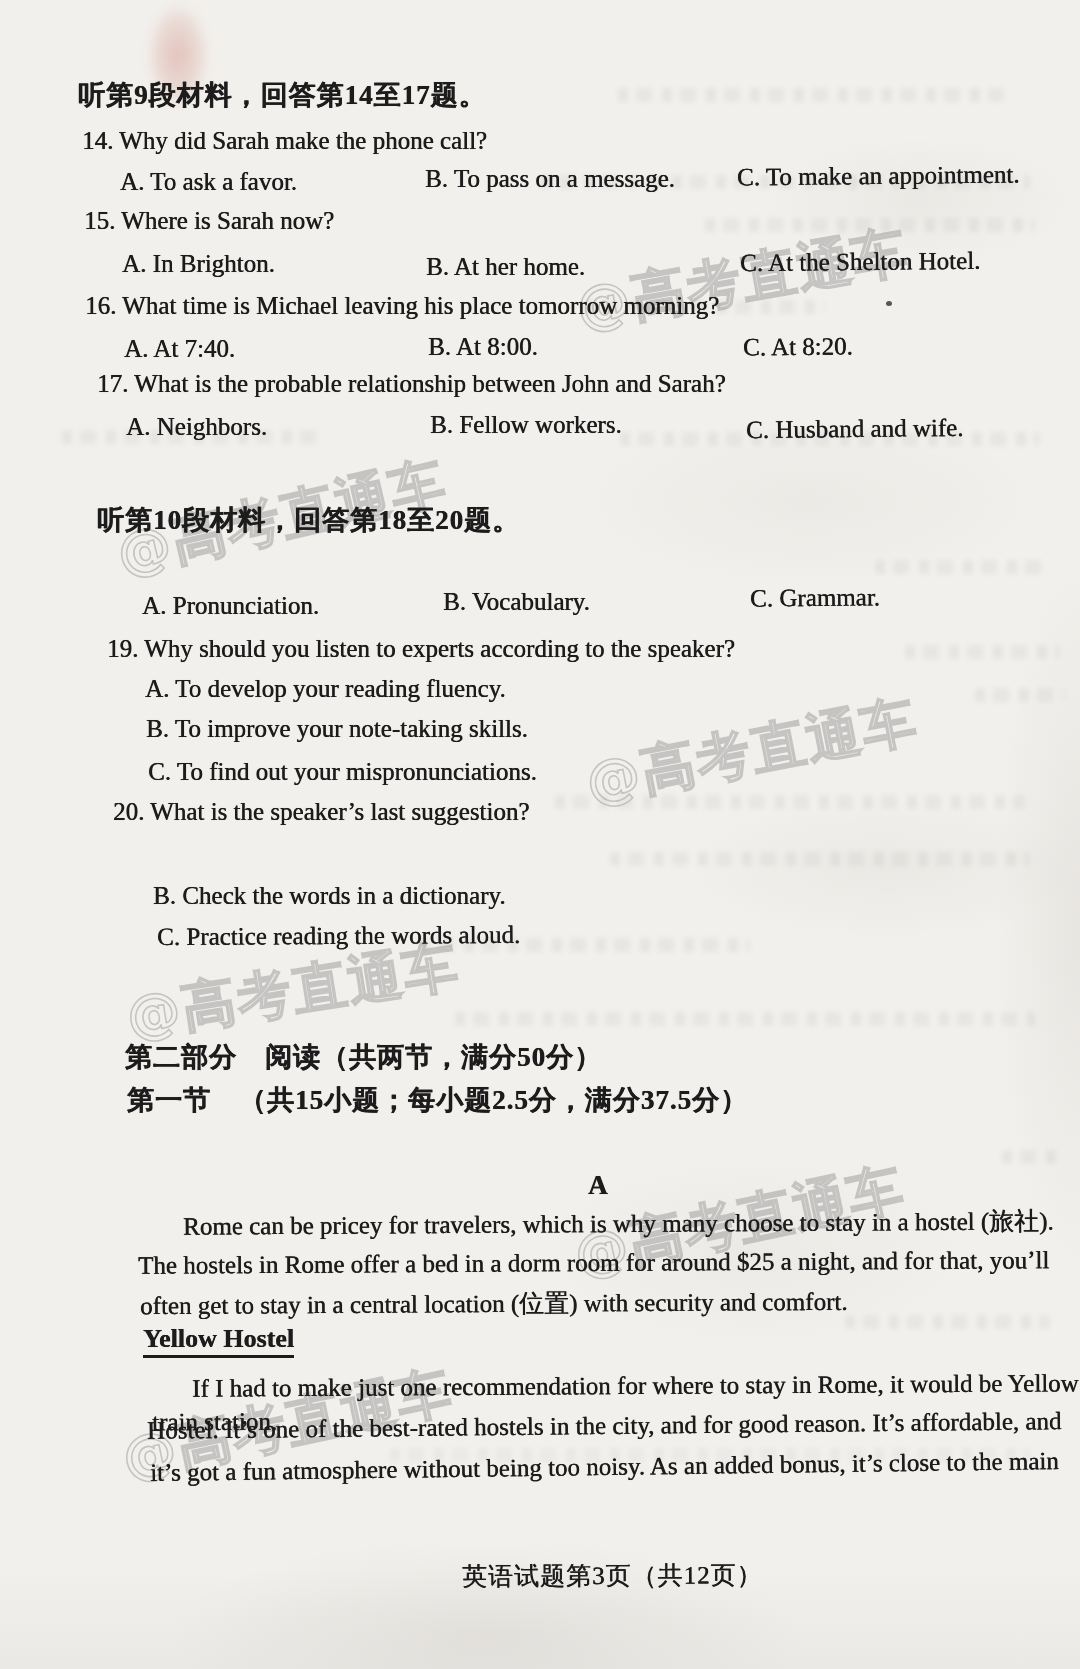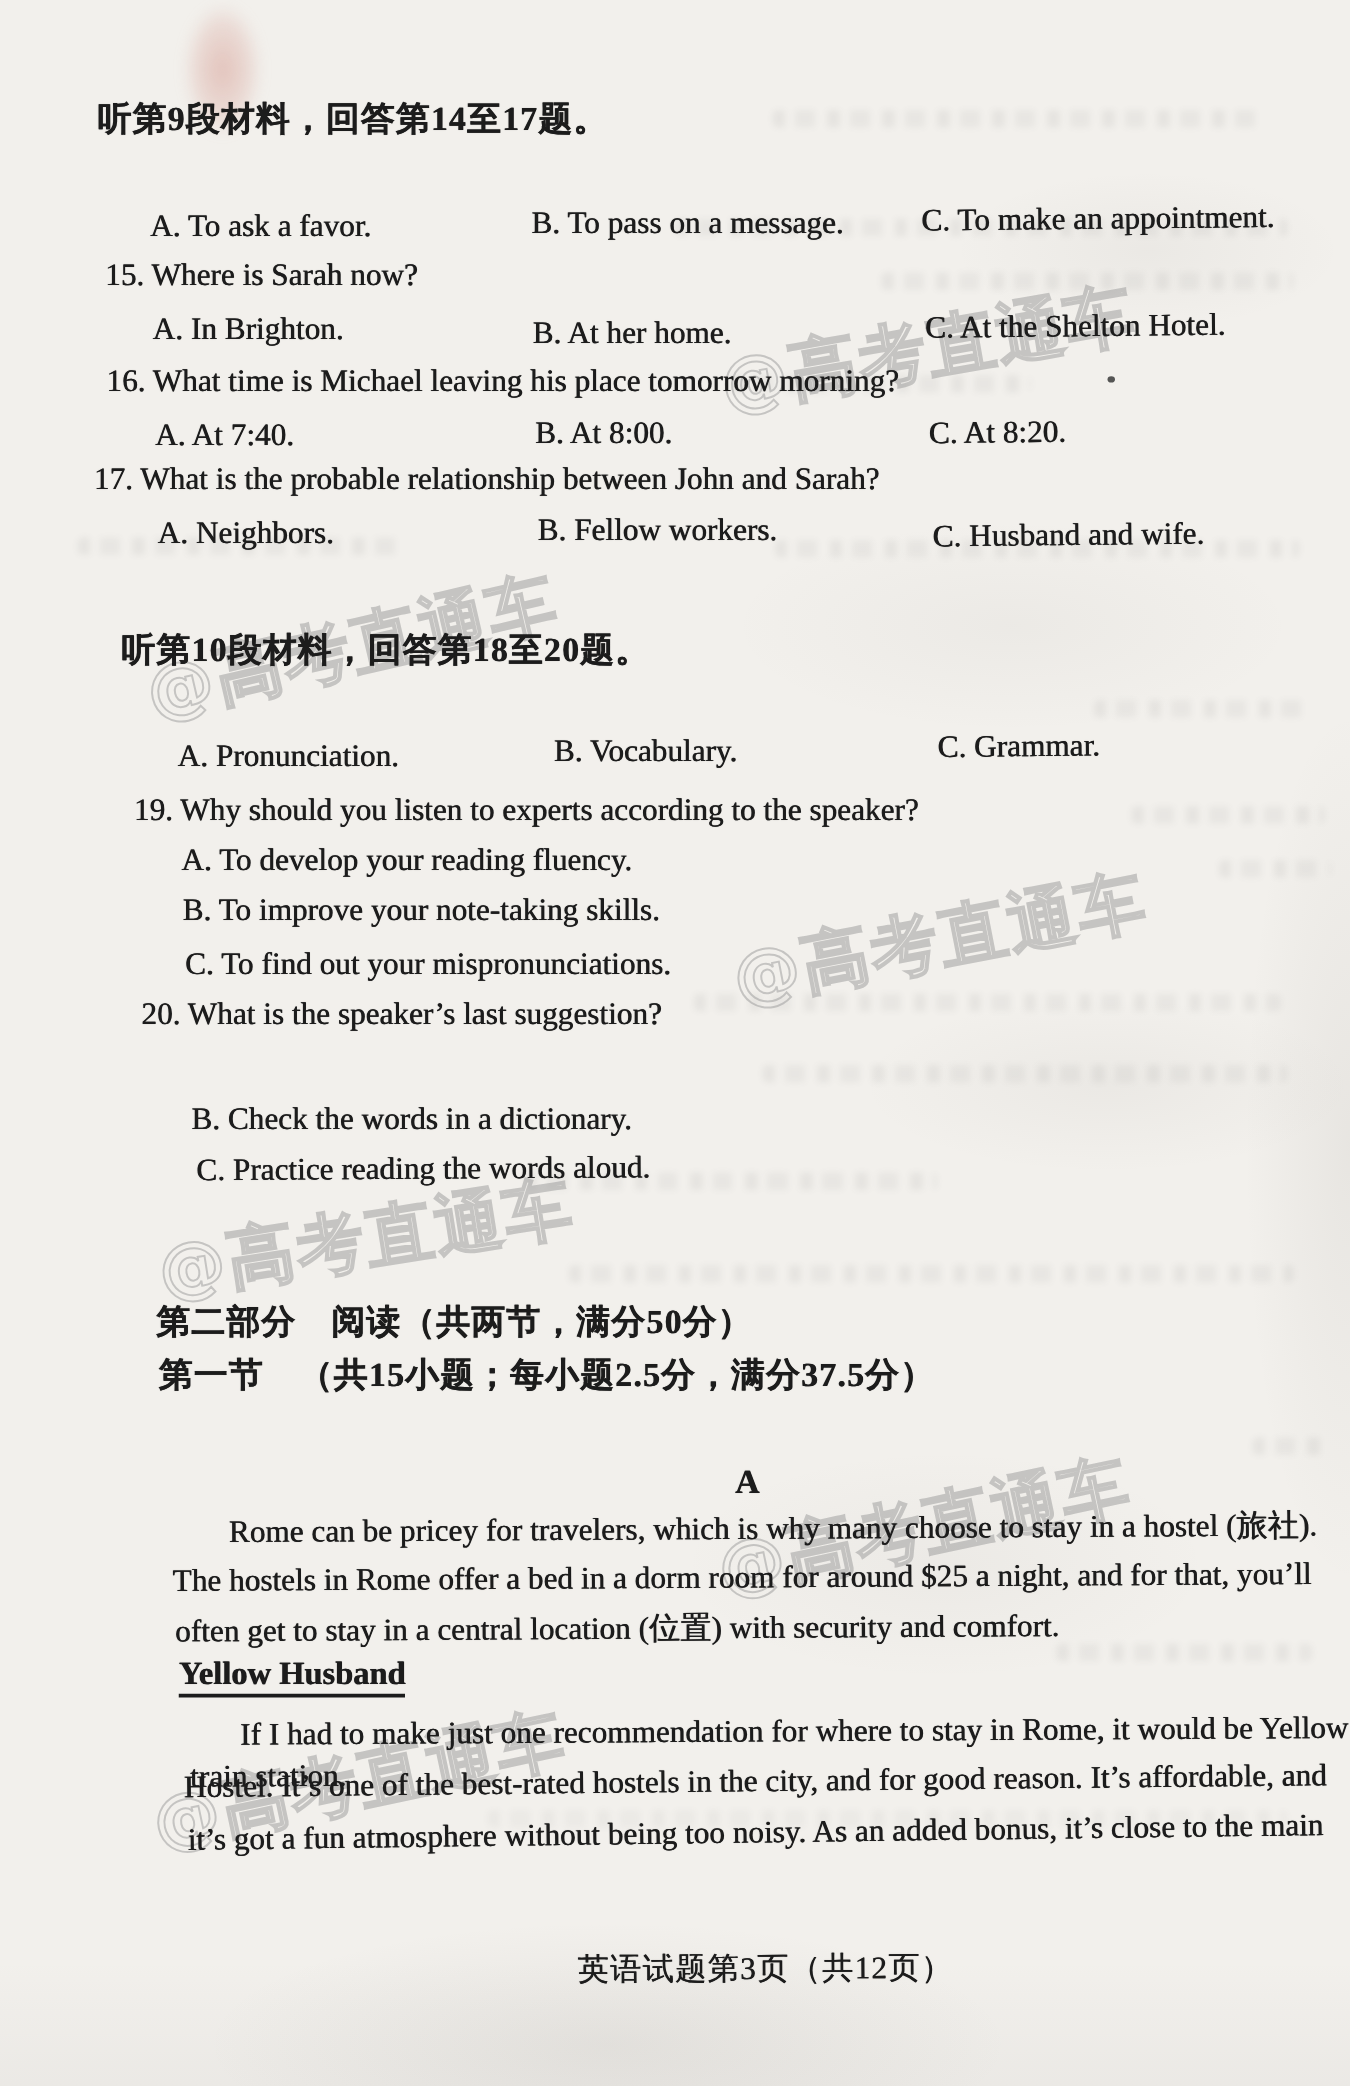--- a/index.html
+++ b/index.html
@@ -79,35 +79,36 @@
 
   <div class="wm" style="left:577px;top:273px;transform:rotate(-10deg)">@高考直通车</div>
   <div class="wm" style="left:118px;top:520px;transform:rotate(-13deg)">@高考直通车</div>
   <div class="wm" style="left:587px;top:748px;transform:rotate(-11deg)">@高考直通车</div>
   <div class="wm" style="left:127px;top:982px;transform:rotate(-9deg)">@高考直通车</div>
   <div class="wm" style="left:575px;top:1221px;transform:rotate(-12deg)">@高考直通车</div>
   <div class="wm" style="left:123px;top:1424px;transform:rotate(-12deg)">@高考直通车</div>
 
   <div class="ln cn" style="left:78px;top:80px">听第9段材料，回答第14至17题。</div>
 
+  <div class="ln" style="left:82px;top:127px">14. Why did Sarah make the phone call?</div>
   <div class="ln" style="left:120px;top:168px">A. To ask a favor.</div>
   <div class="ln" style="left:425px;top:165px">B. To pass on a message.</div>
   <div class="ln sk" style="left:737px;top:162px">C. To make an appointment.</div>
 
   <div class="ln" style="left:84px;top:207px">15. Where is Sarah now?</div>
   <div class="ln" style="left:122px;top:250px">A. In Brighton.</div>
   <div class="ln" style="left:426px;top:253px">B. At her home.</div>
   <div class="ln sk" style="left:740px;top:248px">C. At the Shelton Hotel.</div>
 
   <div class="ln" style="left:85px;top:292px">16. What time is Michael leaving his place tomorrow morning?</div>
   <div class="ln" style="left:124px;top:335px">A. At 7:40.</div>
   <div class="ln" style="left:428px;top:333px">B. At 8:00.</div>
   <div class="ln sk" style="left:743px;top:333px">C. At 8:20.</div>
 
-  <div class="ln" style="left:75px;top:370px">17. What is the probable relationship between John and Sarah?</div>
+  <div class="ln" style="left:97px;top:370px">17. What is the probable relationship between John and Sarah?</div>
   <div class="ln" style="left:126px;top:413px">A. Neighbors.</div>
   <div class="ln" style="left:430px;top:411px">B. Fellow workers.</div>
   <div class="ln sk" style="left:746px;top:415px">C. Husband and wife.</div>
 
   <div class="ln cn" style="left:97px;top:505px">听第10段材料，回答第18至20题。</div>
 
   <div class="ln" style="left:142px;top:592px">A. Pronunciation.</div>
   <div class="ln" style="left:443px;top:588px">B. Vocabulary.</div>
   <div class="ln sk" style="left:750px;top:584px">C. Grammar.</div>
 
@@ -122,21 +123,21 @@
 
   <div class="ln ttl" style="left:125px;top:1042px">第二部分　阅读（共两节，满分50分）</div>
   <div class="ln ttl" style="left:127px;top:1085px">第一节　（共15小题；每小题2.5分，满分37.5分）</div>
 
   <div class="ln big" style="left:588px;top:1170px">A</div>
 
   <div class="ln sk1" style="left:183px;top:1210px">Rome can be pricey for travelers, which is why many choose to stay in a hostel (旅社).</div>
   <div class="ln sk1" style="left:138px;top:1249px">The hostels in Rome offer a bed in a dorm room for around $25 a night, and for that, you’ll</div>
   <div class="ln sk1" style="left:140px;top:1290px">often get to stay in a central location (位置) with security and comfort.</div>
 
-  <div class="ln" style="left:143px;top:1324px"><span class="ul">Yellow Husband</span></div>
+  <div class="ln" style="left:143px;top:1324px"><span class="ul">Yellow Hostel</span></div>
 
   <div class="ln sk1" style="left:192px;top:1372px">If I had to make just one recommendation for where to stay in Rome, it would be Yellow</div>
   <div class="ln sk" style="left:147px;top:1412px">Hostel. It’s one of the best-rated hostels in the city, and for good reason. It’s affordable, and</div>
   <div class="ln sk2" style="left:150px;top:1453px">it’s got a fun atmosphere without being too noisy. As an added bonus, it’s close to the main</div>
   <div class="ln sk1" style="left:152px;top:1408px">train station.</div>
 
   <div class="ln" style="left:462px;top:1562px;font-size:25px;letter-spacing:1px;transform:rotate(-0.3deg)">英语试题第3页（共12页）</div>
 
 </div>
 

